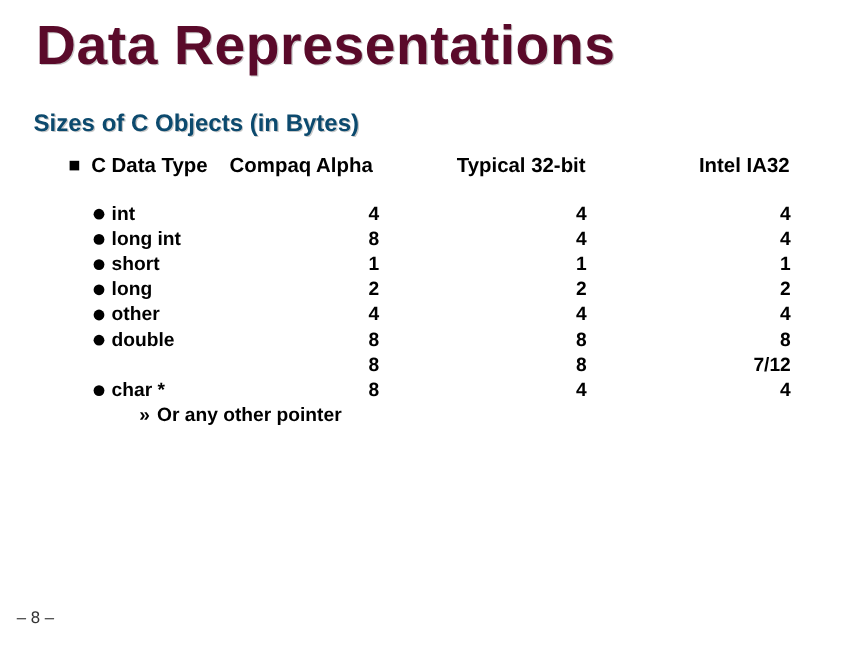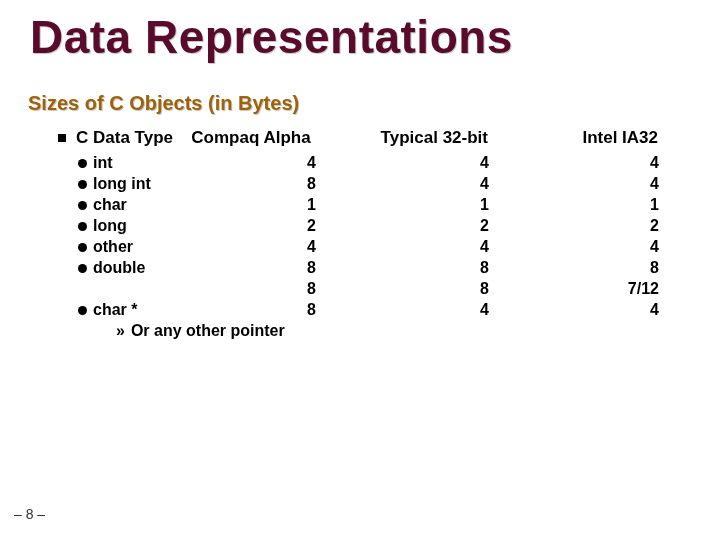--- a/index.html
+++ b/index.html
@@ -22,21 +22,21 @@
     color: #5a0a2a;
     text-shadow: 1px 1px 0 #c8c8c8;
     letter-spacing: 0.5px;
   }
   .subtitle {
     position: absolute;
     left: 28px;
     top: 92px;
     font-size: 20px;
     font-weight: bold;
-    color: #a16207;
+    color: #0c4a6e;
     text-shadow: 1px 1px 0 #c8c8c8;
   }
   .blk-bullet {
     display: inline-block;
     width: 8px;
     height: 8px;
     background: #000;
     margin-right: 8px;
     vertical-align: 1px;
   }
@@ -56,21 +56,21 @@
     right: 30px;
     font-size: 17px;
     font-weight: bold;
   }
   .col-type  { position: absolute; left: 0;   width: 130px; }
   .col-alpha { position: absolute; left: 128px; width: 130px; text-align: center; padding-right: 0; }
   .col-32    { position: absolute; left: 310px; width: 120px; text-align: right; }
   .col-ia32  { position: absolute; left: 490px; width: 110px; text-align: right; }
   .rows {
     position: absolute;
-    top: 152px;
+    top: 168px;
     left: 78px;
     right: 30px;
     font-size: 16px;
     font-weight: bold;
   }
   .row {
     position: relative;
     height: 21px;
     line-height: 21px;
     white-space: nowrap;
@@ -115,21 +115,21 @@
     <span class="rt-32">4</span>
     <span class="rt-ia32">4</span>
   </div>
   <div class="row">
     <span class="rt-name"><span class="circ"></span><span>long int</span></span>
     <span class="rt-alpha">8</span>
     <span class="rt-32">4</span>
     <span class="rt-ia32">4</span>
   </div>
   <div class="row">
-    <span class="rt-name"><span class="circ"></span><span>char</span></span>
+    <span class="rt-name"><span class="circ"></span><span>short</span></span>
     <span class="rt-alpha">1</span>
     <span class="rt-32">1</span>
     <span class="rt-ia32">1</span>
   </div>
   <div class="row">
     <span class="rt-name"><span class="circ"></span><span>long</span></span>
     <span class="rt-alpha">2</span>
     <span class="rt-32">2</span>
     <span class="rt-ia32">2</span>
   </div>

